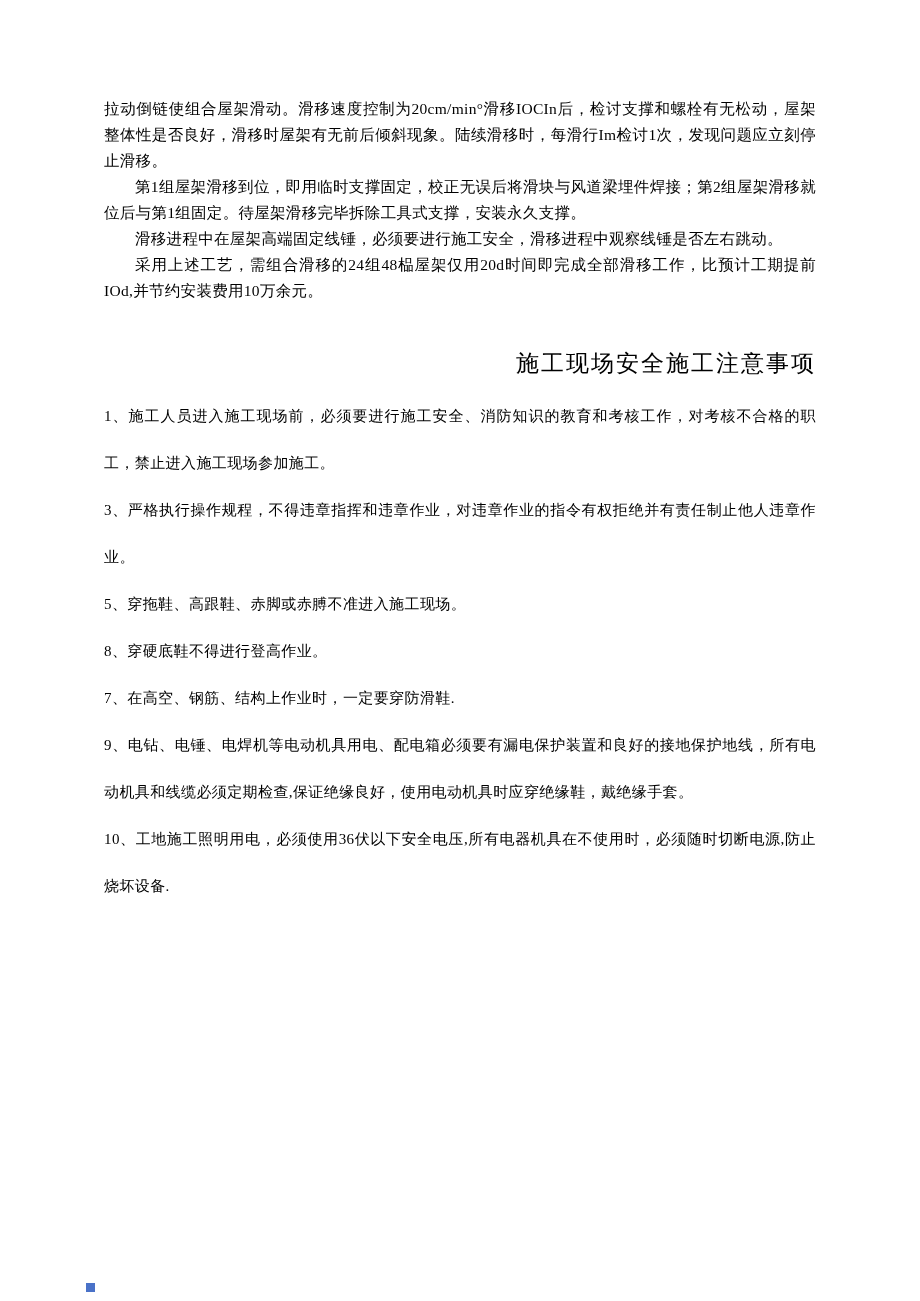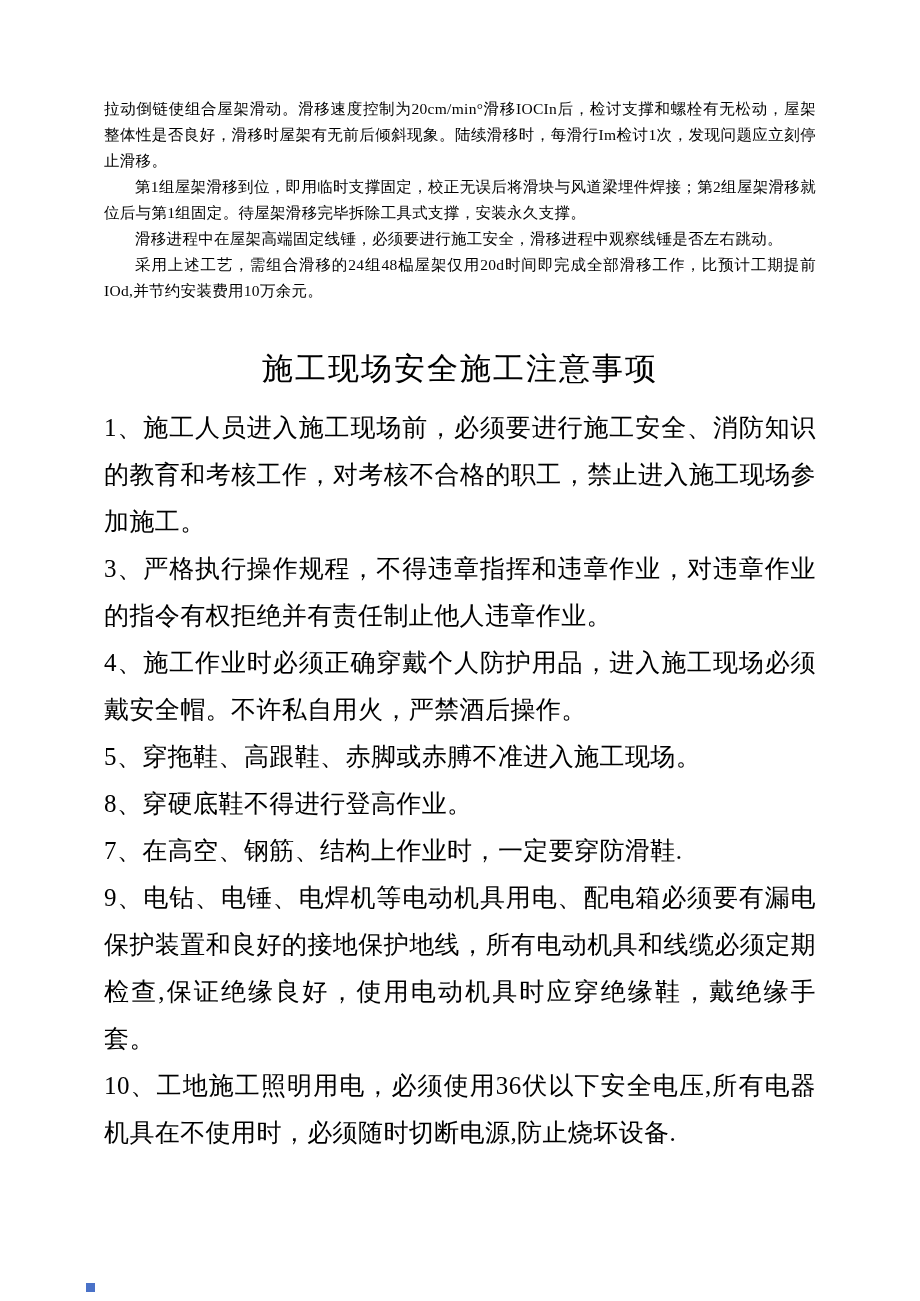--- a/index.html
+++ b/index.html
@@ -26,28 +26,28 @@
     font-size: 15.5px;
     line-height: 26px;
     text-align: justify;
     letter-spacing: 0.3px;
   }
   .intro p.indent {
     text-indent: 2em;
   }
   .doc-title {
     margin: 44px 0 14px 0;
-    text-align: center;
-    font-size: 31px;
+    text-align: right;
+    font-size: 23px;
     font-weight: 500;
     letter-spacing: 2px;
   }
   .items p.item {
     margin: 0;
-    font-size: 25px;
+    font-size: 15px;
     line-height: 47px;
     text-align: justify;
     letter-spacing: 0.4px;
   }
   .corner-mark {
     position: absolute;
     left: 86px;
     top: 1283px;
     width: 9px;
     height: 9px;
@@ -64,21 +64,20 @@
     <p class="indent">第1组屋架滑移到位，即用临时支撑固定，校正无误后将滑块与风道梁埋件焊接；第2组屋架滑移就位后与第1组固定。待屋架滑移完毕拆除工具式支撑，安装永久支撑。</p>
     <p class="indent">滑移进程中在屋架高端固定线锤，必须要进行施工安全，滑移进程中观察线锤是否左右跳动。</p>
     <p class="indent">采用上述工艺，需组合滑移的24组48榀屋架仅用20d时间即完成全部滑移工作，比预计工期提前IOd,并节约安装费用10万余元。</p>
   </div>
 
   <h1 class="doc-title">施工现场安全施工注意事项</h1>
 
   <div class="items">
     <p class="item">1、施工人员进入施工现场前，必须要进行施工安全、消防知识的教育和考核工作，对考核不合格的职工，禁止进入施工现场参加施工。</p>
     <p class="item">3、严格执行操作规程，不得违章指挥和违章作业，对违章作业的指令有权拒绝并有责任制止他人违章作业。</p>
-    <p class="item">4、施工作业时必须正确穿戴个人防护用品，进入施工现场必须戴安全帽。不许私自用火，严禁酒后操作。</p>
     <p class="item">5、穿拖鞋、高跟鞋、赤脚或赤膊不准进入施工现场。</p>
     <p class="item">8、穿硬底鞋不得进行登高作业。</p>
     <p class="item">7、在高空、钢筋、结构上作业时，一定要穿防滑鞋.</p>
     <p class="item">9、电钻、电锤、电焊机等电动机具用电、配电箱必须要有漏电保护装置和良好的接地保护地线，所有电动机具和线缆必须定期检查,保证绝缘良好，使用电动机具时应穿绝缘鞋，戴绝缘手套。</p>
     <p class="item">10、工地施工照明用电，必须使用36伏以下安全电压,所有电器机具在不使用时，必须随时切断电源,防止烧坏设备.</p>
   </div>
 
 </div>
 
 <div class="corner-mark"></div>

